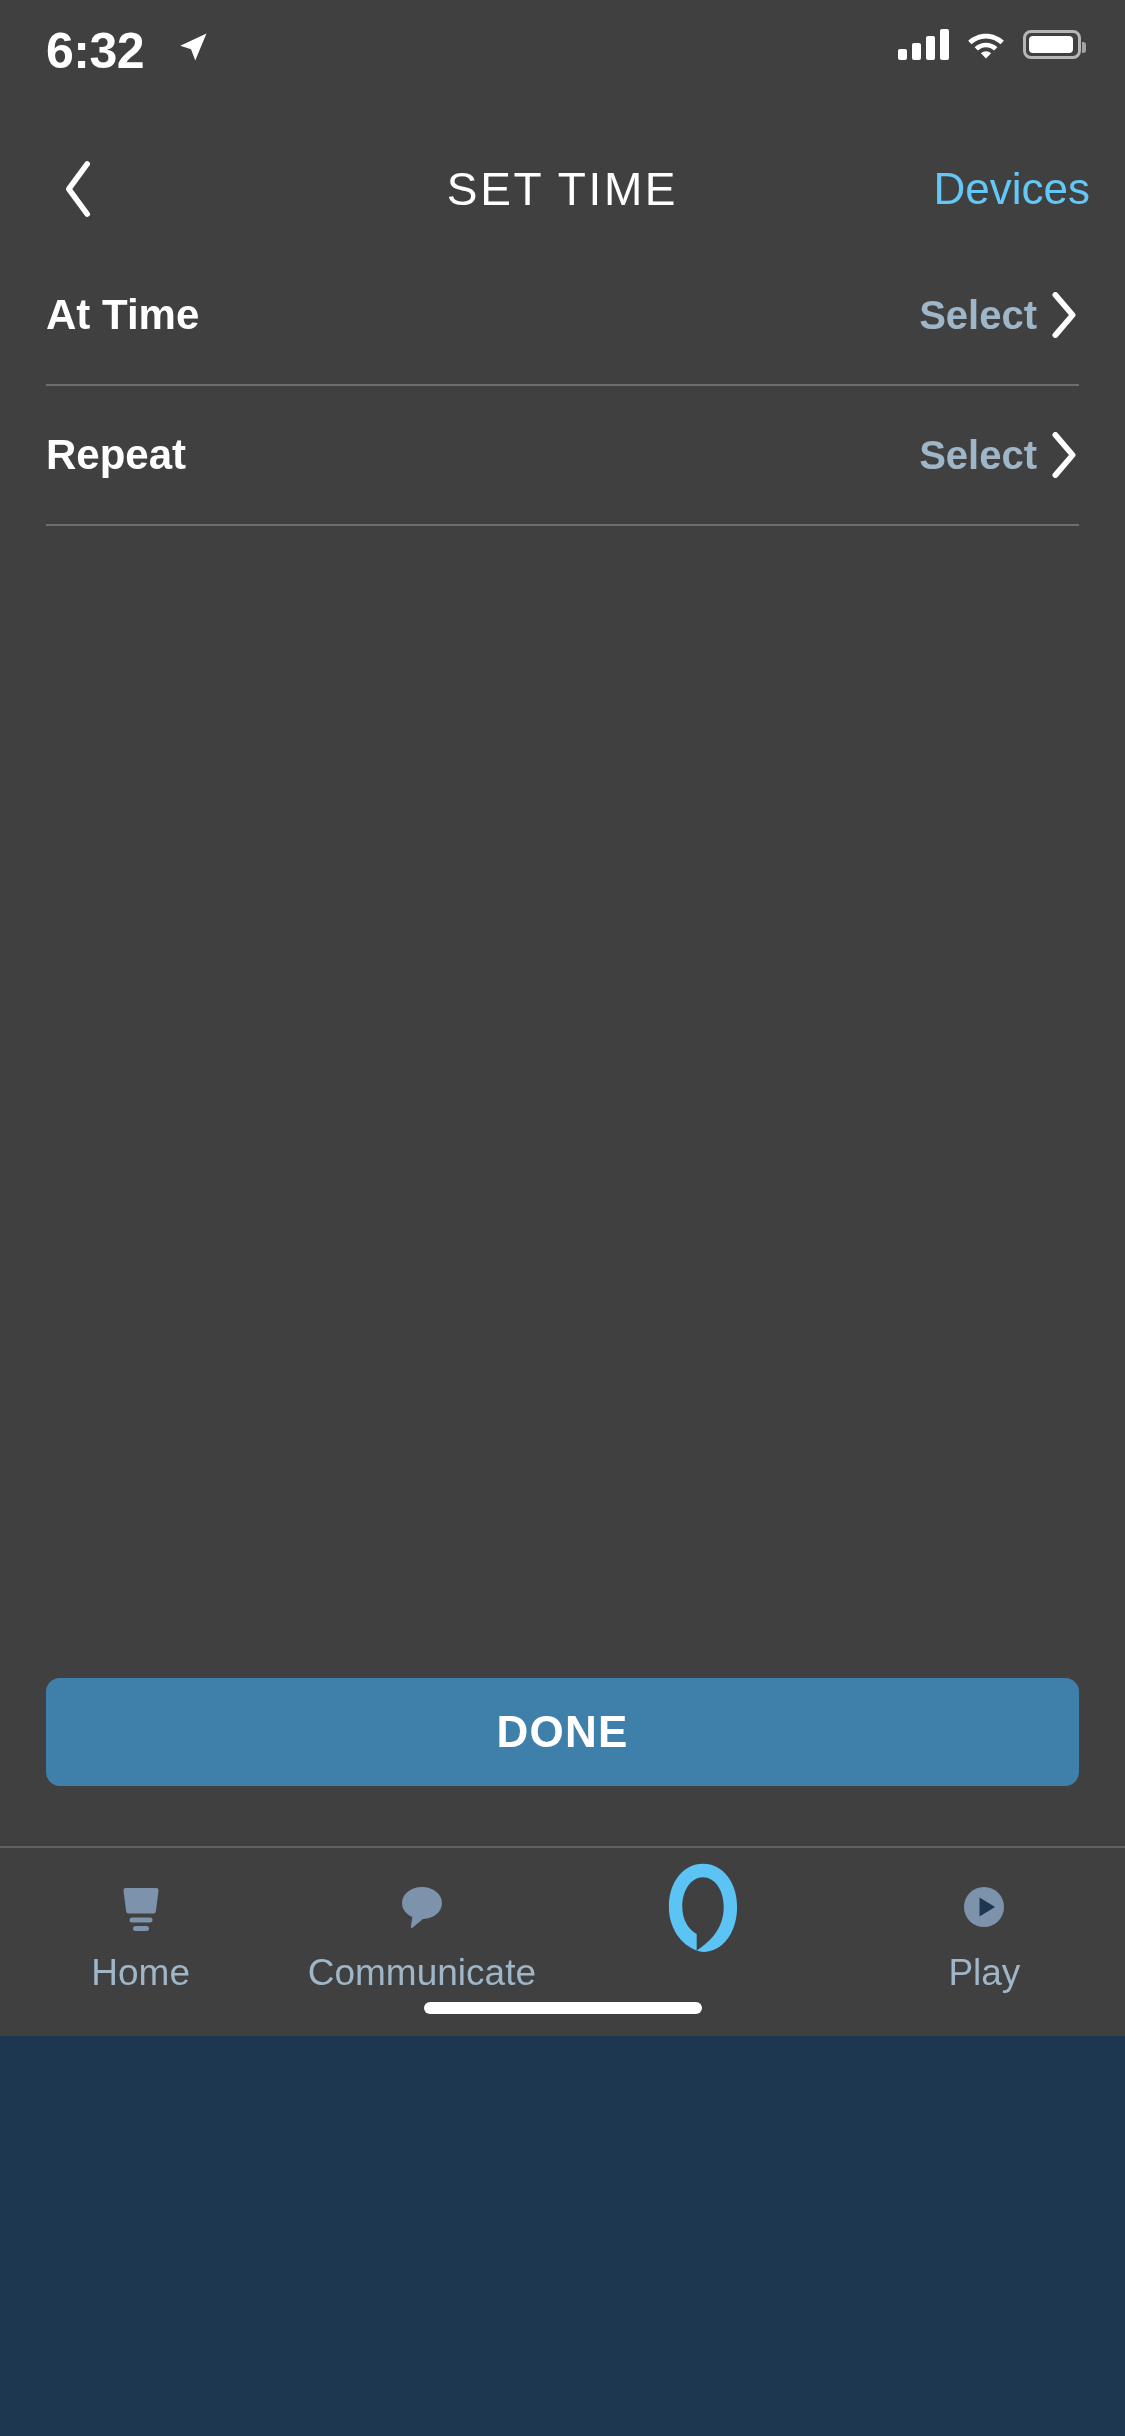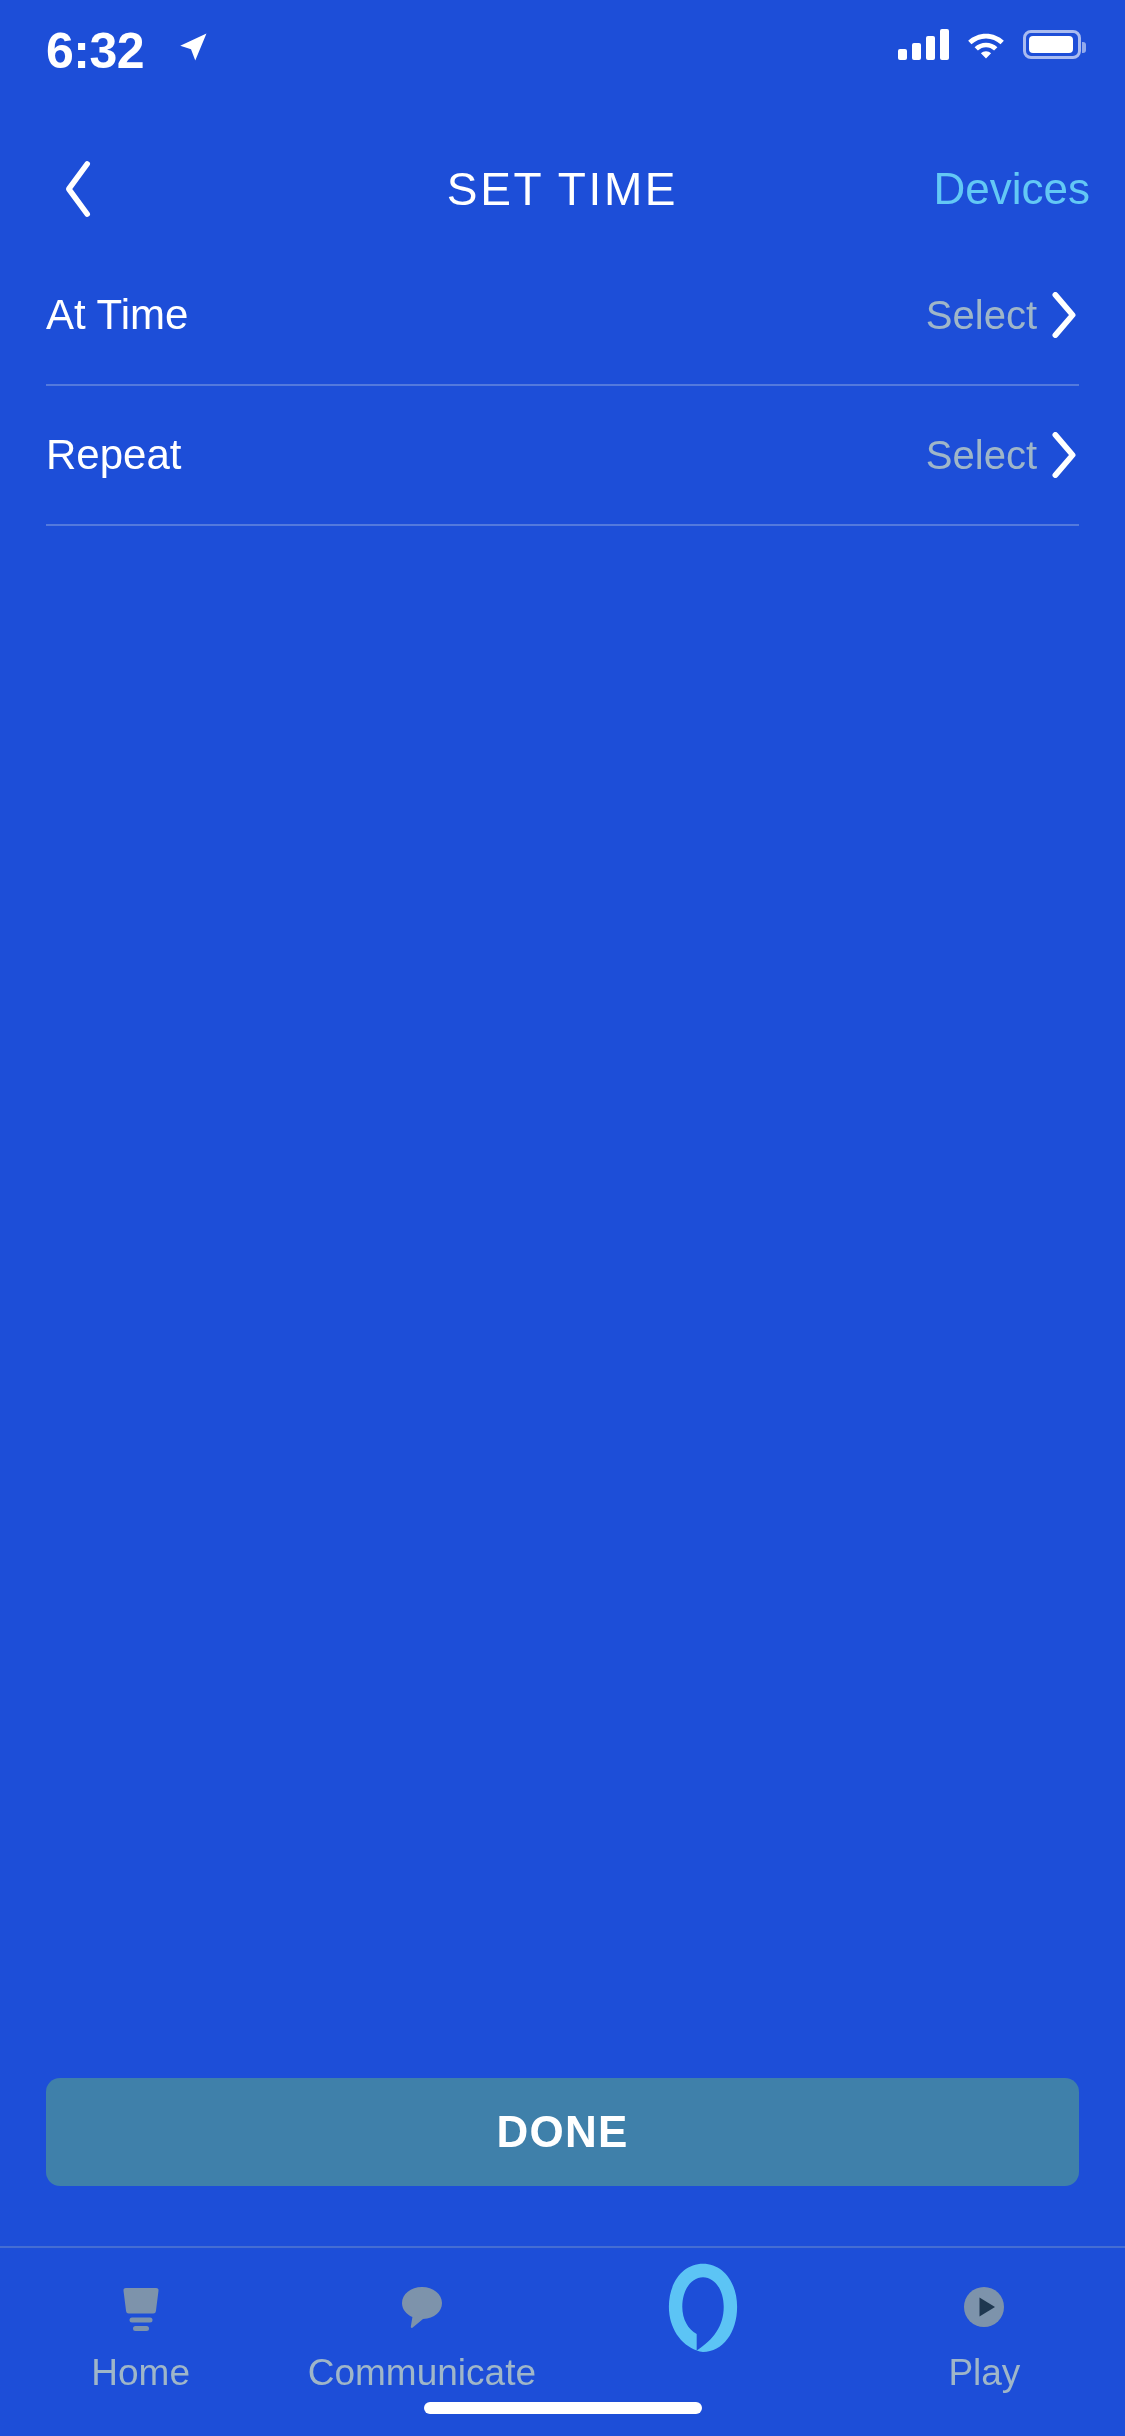--- a/index.html
+++ b/index.html
@@ -11,22 +11,22 @@
     width: 1125px;
     height: 2436px;
     overflow: hidden;
     font-family: "Liberation Sans", sans-serif;
     -webkit-font-smoothing: antialiased;
   }
 
   .phone {
     position: relative;
     width: 1125px;
-    height: 2436px;
-    background: #1d4ed8;
+    height: 2036px;
+    background: #404040;
     display: flex;
     flex-direction: column;
   }
 
   
   .status-bar {
     position: relative;
     height: 132px;
     flex: 0 0 132px;
     width: 100%;
@@ -143,20 +143,21 @@
     font-size: 44px;
     color: #63c8f5;
     cursor: pointer;
   }
 
   
   .list {
     flex: 1 1 auto;
     width: 100%;
     position: relative;
+    font-weight: bold;
   }
   .row {
     height: 138px;
     margin: 0 46px;
     display: flex;
     align-items: center;
     justify-content: space-between;
     cursor: pointer;
   }
   .row-label {

